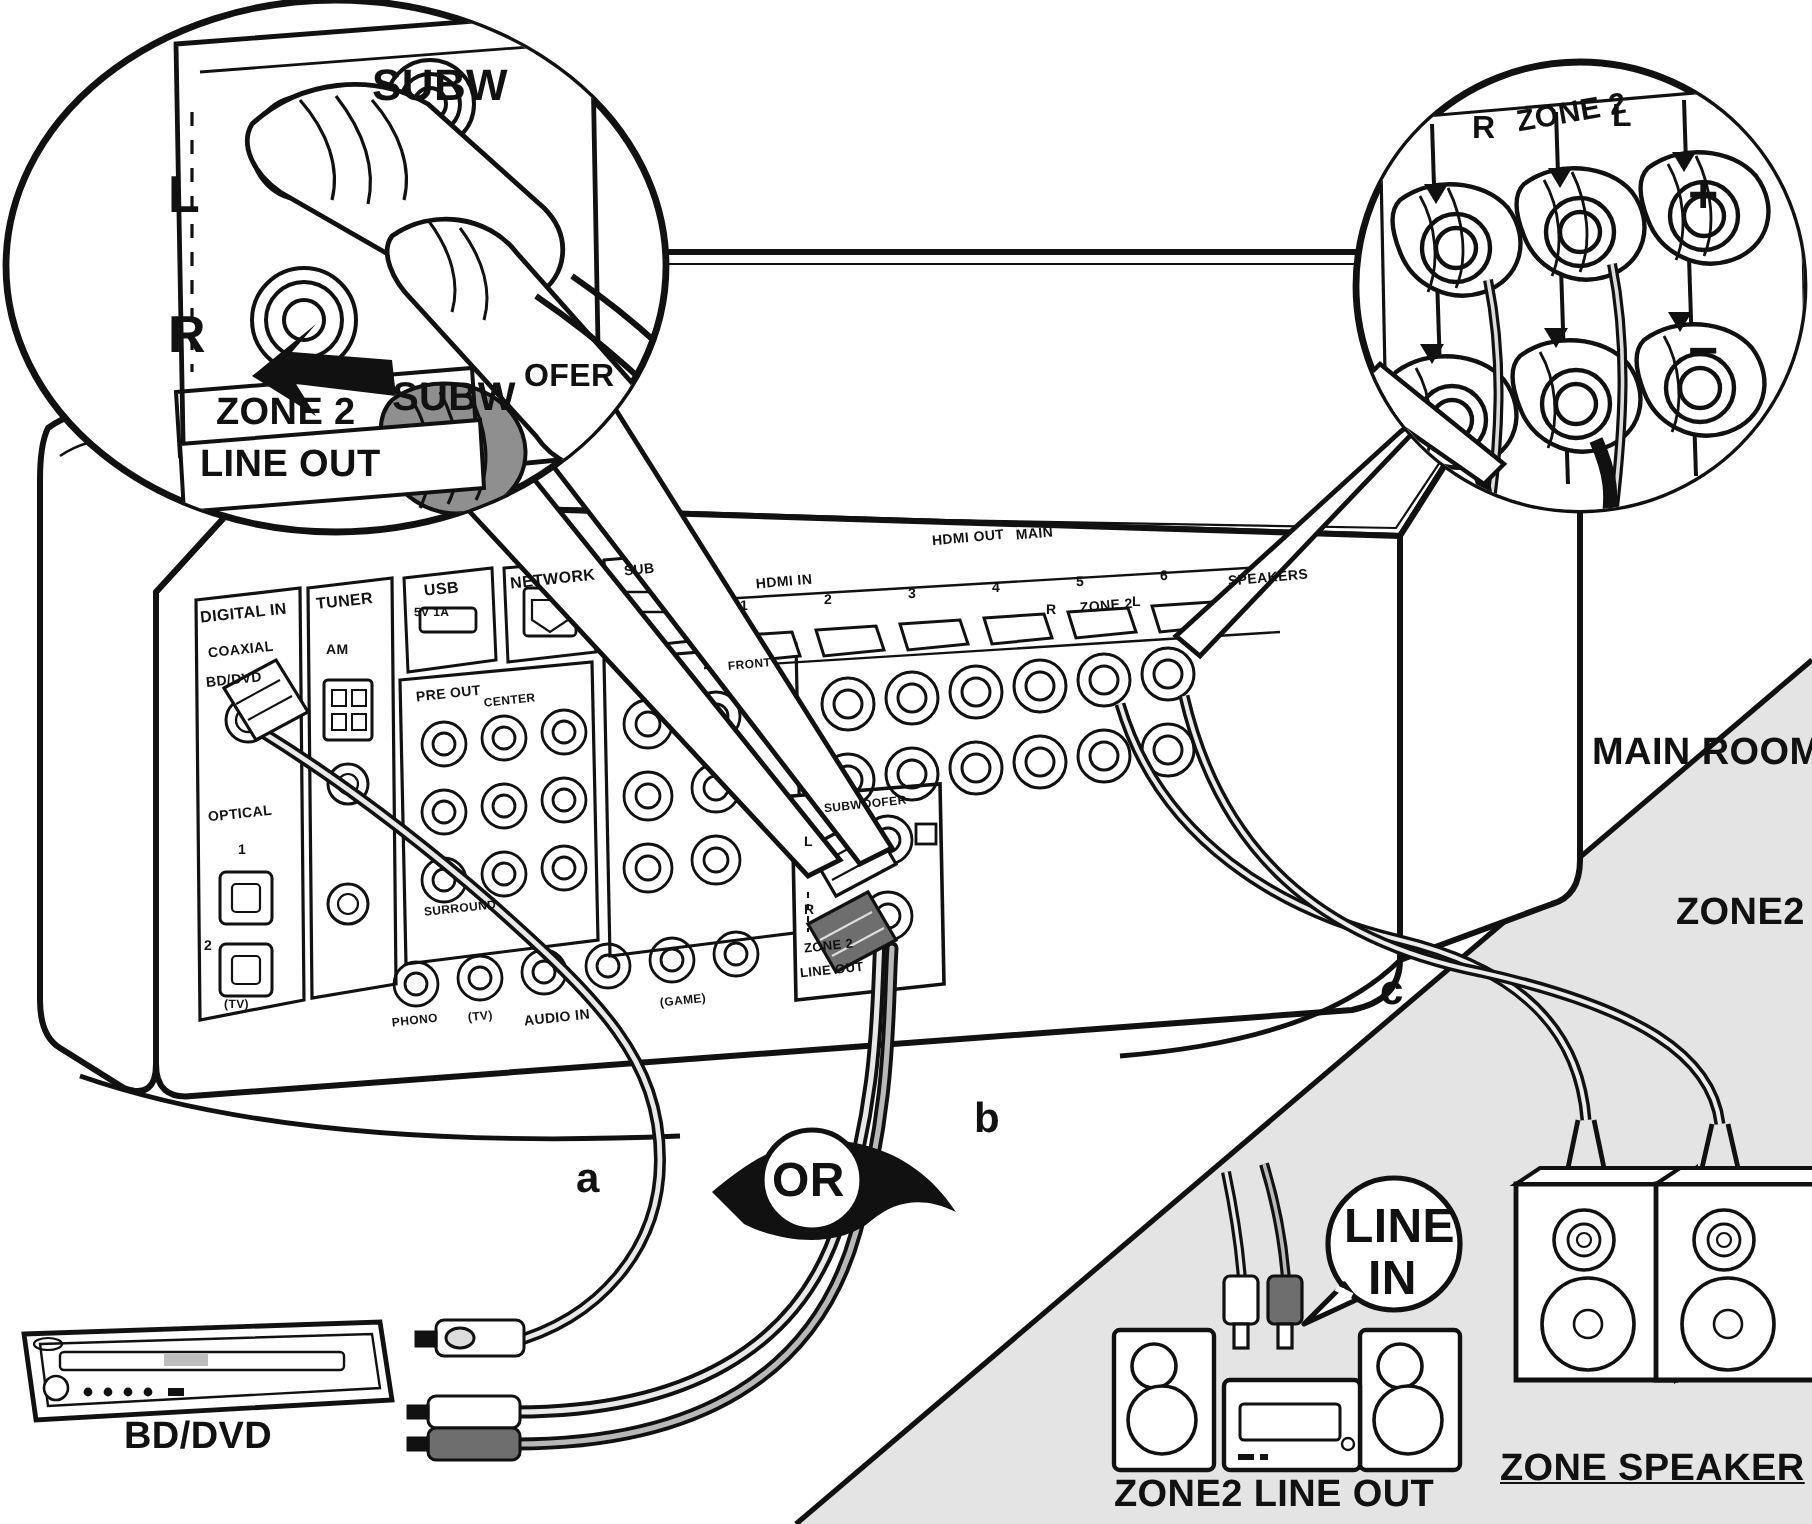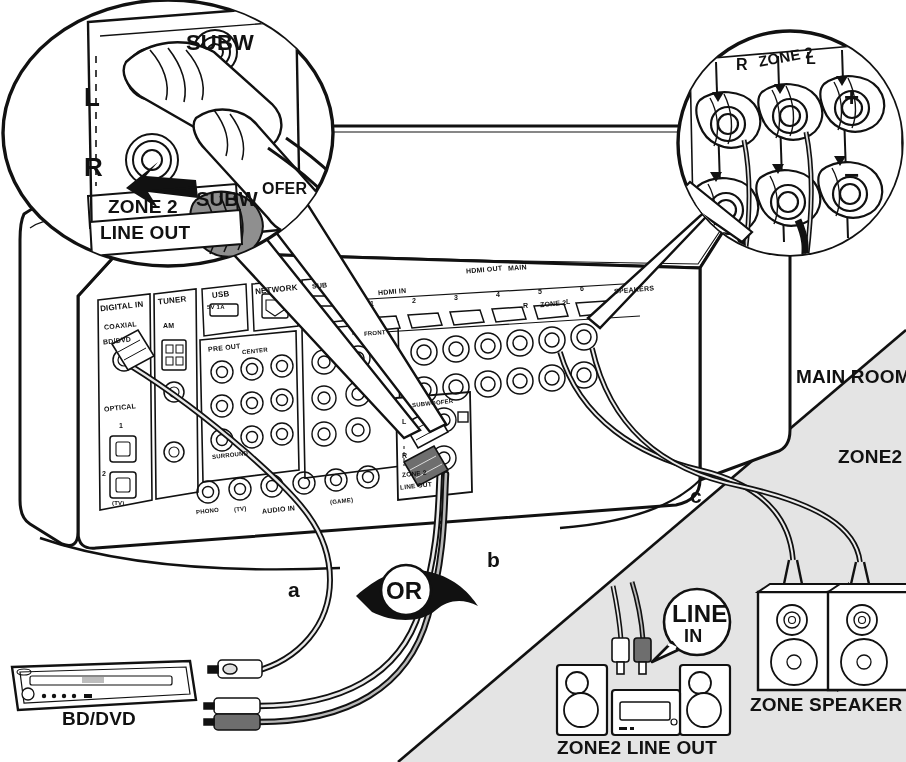--- a/index.html
+++ b/index.html
@@ -512,24 +512,24 @@
 <div class="lbl lbl-room" style="left:796px;top:366px;">MAIN ROOM</div>
 <div class="lbl lbl-room" style="left:838px;top:446px;">ZONE2</div>
 
 <div class="lbl lbl-cab" style="left:288px;top:578px;">a</div>
 <div class="lbl lbl-cab" style="left:487px;top:548px;">b</div>
 <div class="lbl lbl-cab" style="left:690px;top:484px;">c</div>
 <div class="lbl" style="left:386px;top:577px;font-size:24px;">OR</div>
 
 <div class="lbl lbl-dev" style="left:62px;top:708px;">BD/DVD</div>
 <div class="lbl lbl-dev" style="left:557px;top:737px;">ZONE2 LINE OUT</div>
-<div class="lbl lbl-dev" style="left:750px;top:694px;">ZONE SPEAKER</div>
+<div class="lbl lbl-dev" style="left:750px;top:724px;text-decoration:underline;">ZONE SPEAKER</div>
 
 <div class="lbl" style="left:672px;top:600px;font-size:24px;">LINE</div>
-<div class="lbl" style="left:684px;top:626px;font-size:18px;">IN</div>
+<div class="lbl" style="left:684px;top:626px;font-size:24px;">IN</div>
 
 <div class="lbl lbl-xs" style="left:100px;top:302px;font-size:8px;transform:rotate(-6deg);">DIGITAL IN</div>
 <div class="lbl lbl-xs" style="left:104px;top:322px;font-size:7px;transform:rotate(-6deg);">COAXIAL</div>
 <div class="lbl lbl-xs" style="left:103px;top:337px;font-size:7px;transform:rotate(-6deg);">BD/DVD</div>
 <div class="lbl lbl-xs" style="left:104px;top:404px;font-size:7px;transform:rotate(-6deg);">OPTICAL</div>
 <div class="lbl lbl-xs" style="left:119px;top:422px;font-size:7px;">1</div>
 <div class="lbl lbl-xs" style="left:102px;top:470px;font-size:7px;">2</div>
 <div class="lbl lbl-xs" style="left:112px;top:500px;font-size:6px;">(TV)</div>
 <div class="lbl lbl-xs" style="left:158px;top:296px;font-size:8px;transform:rotate(-6deg);">TUNER</div>
 <div class="lbl lbl-xs" style="left:163px;top:322px;font-size:7px;">AM</div>

